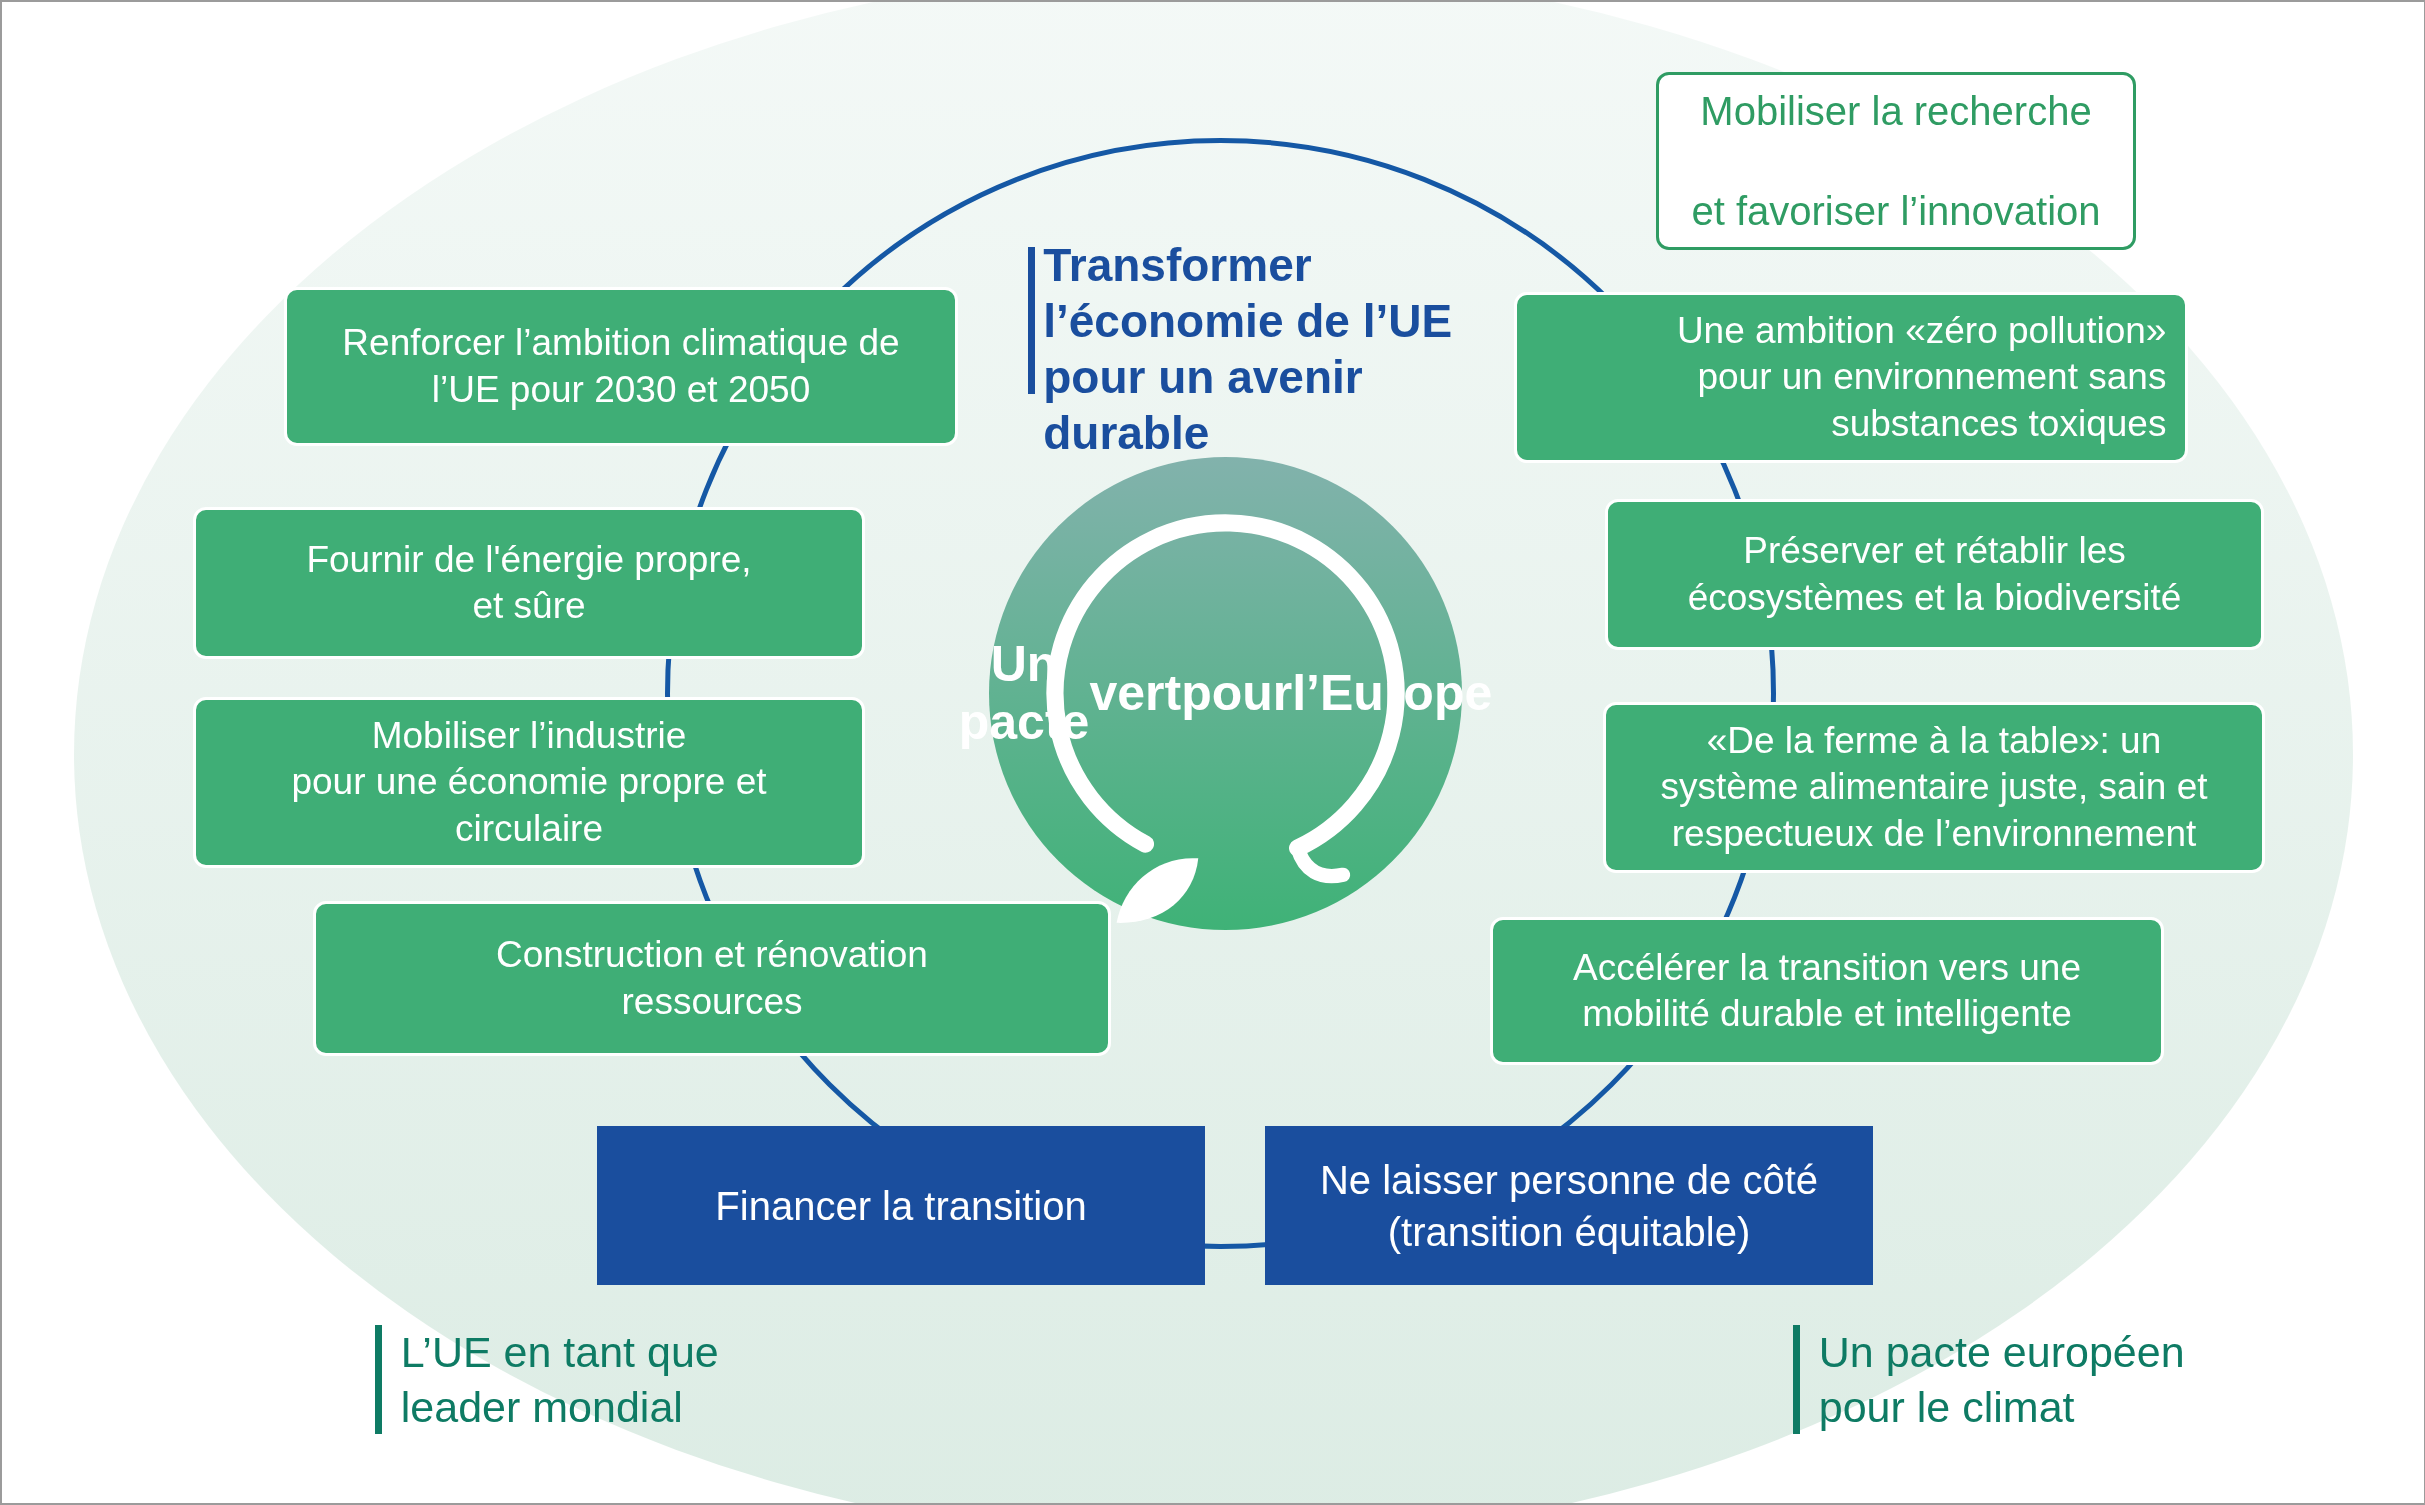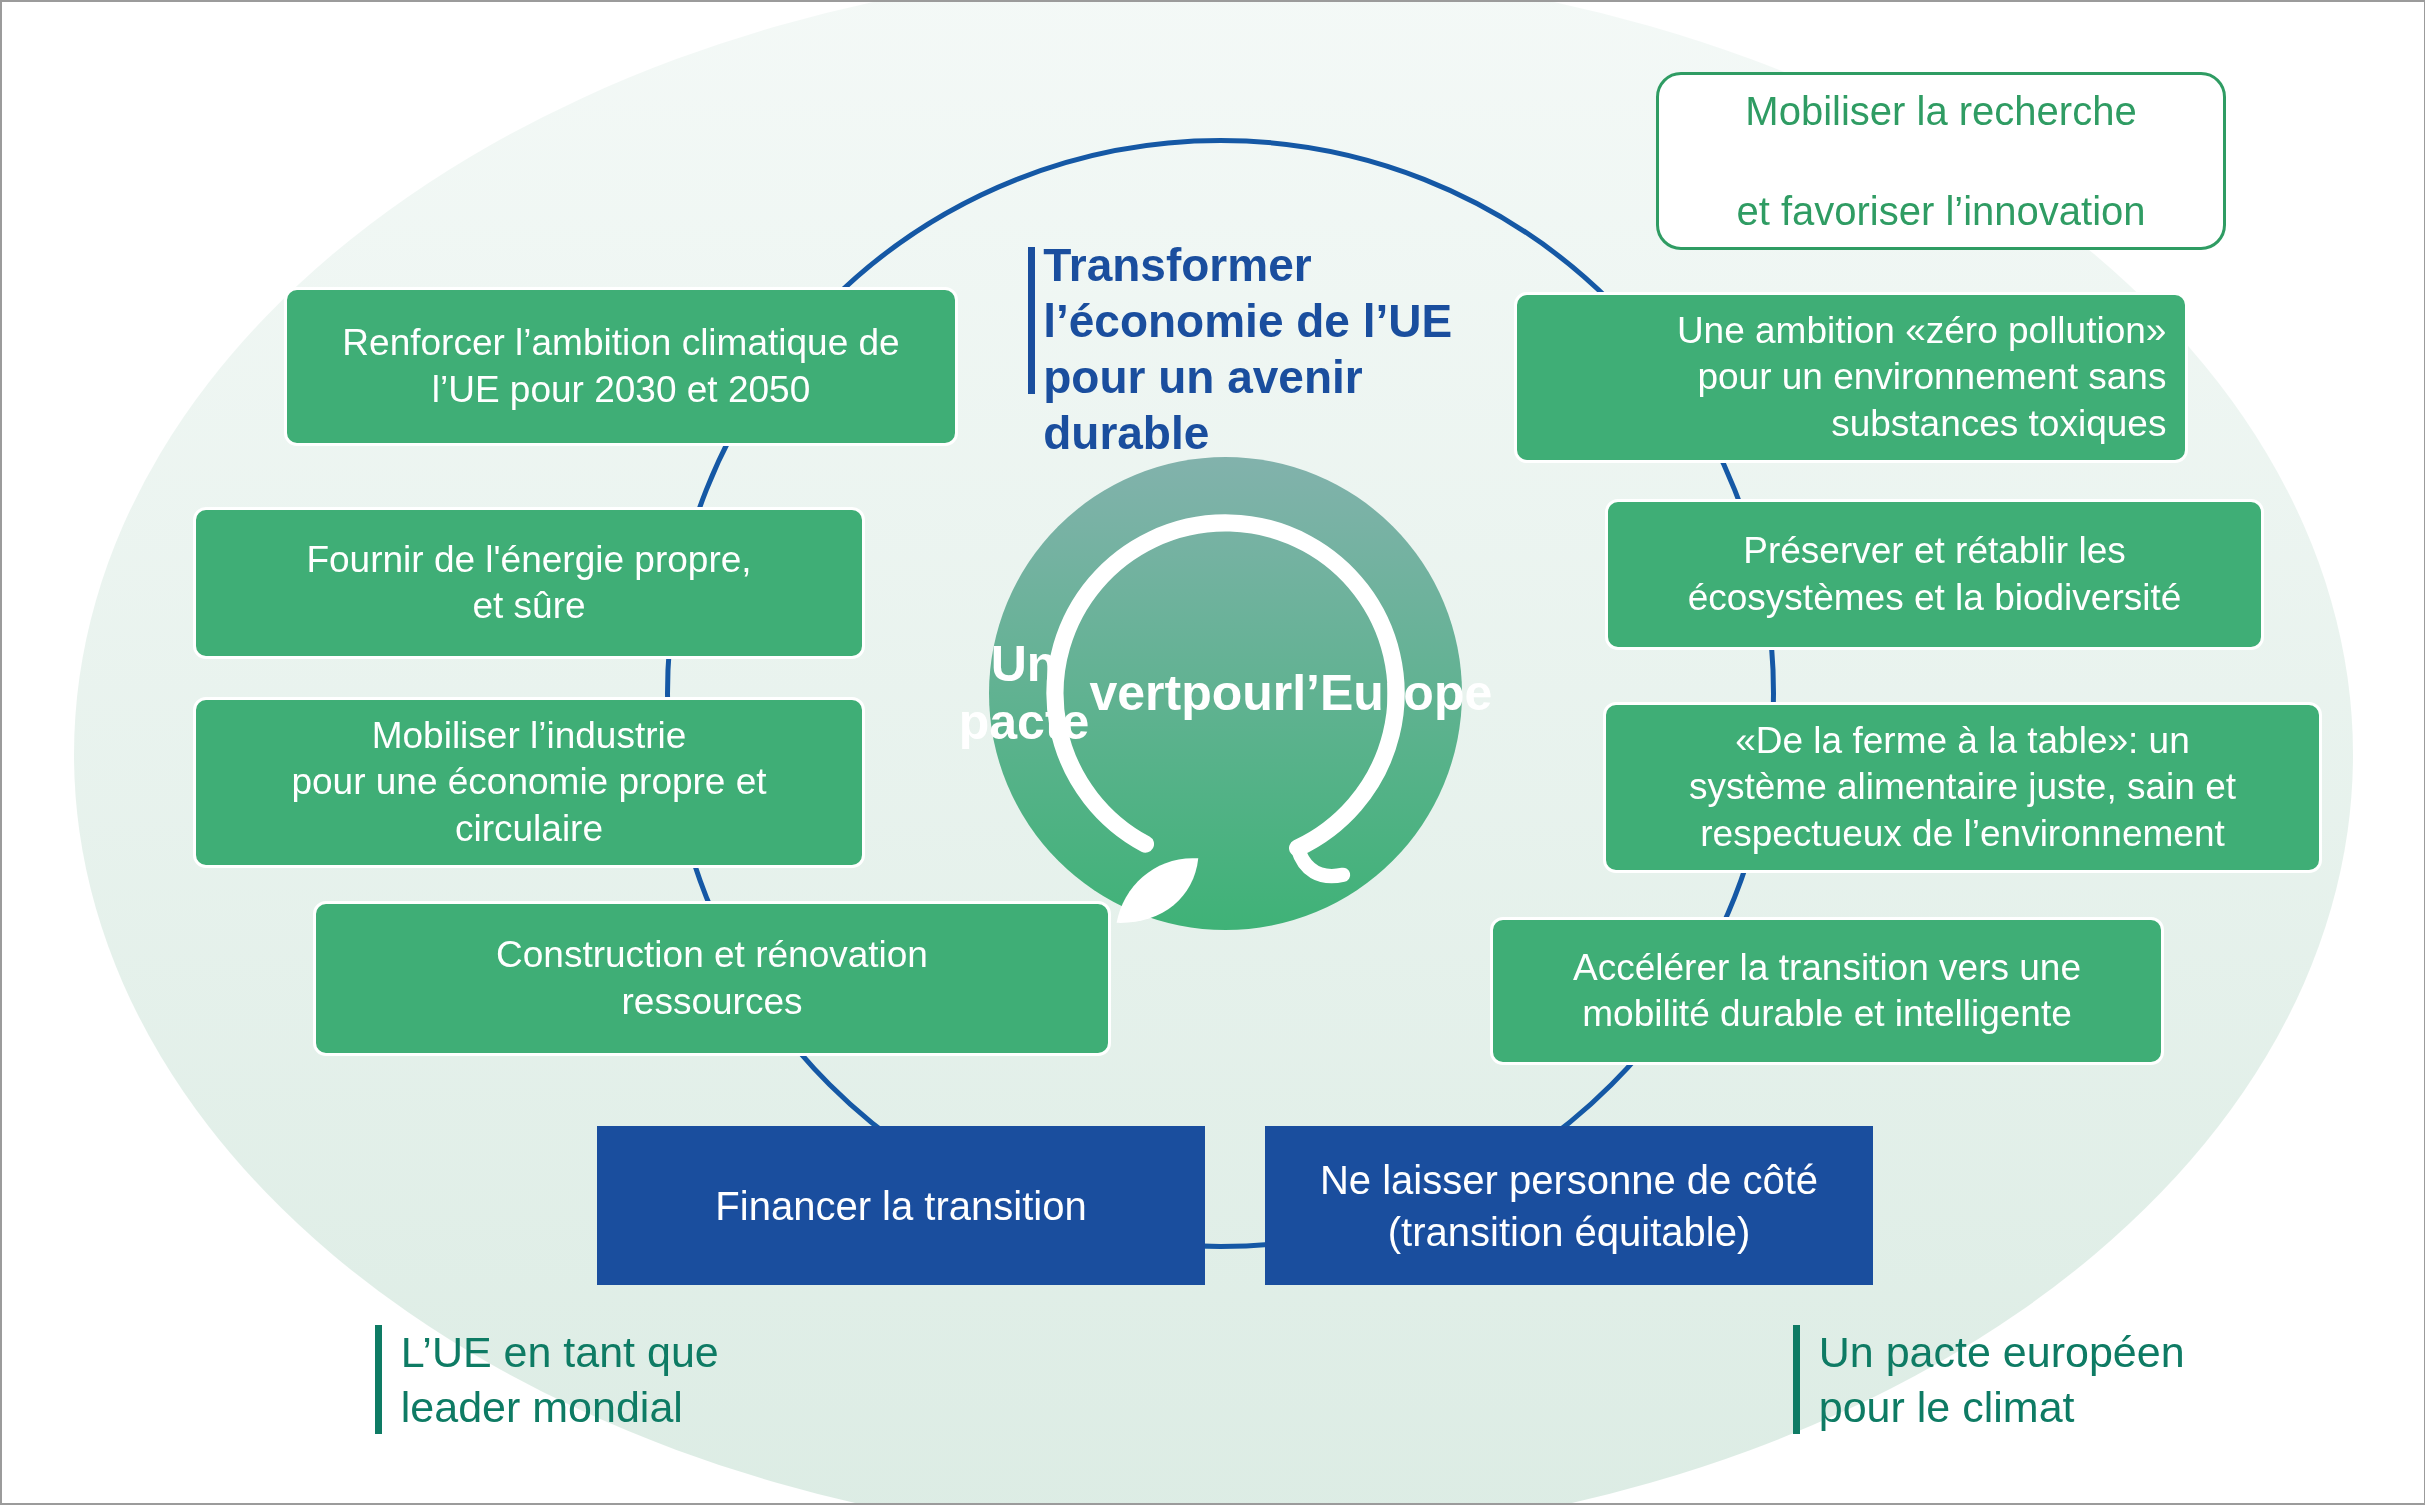--- a/index.html
+++ b/index.html
@@ -19,30 +19,30 @@
           background:var(--green-box);color:#fff;border:3.6px solid #fff;border-radius:13px;
           font-size:37px;line-height:1.25;text-align:center;padding:13px 18.6px;}
   .bbox{position:absolute;box-sizing:border-box;display:flex;flex-direction:column;justify-content:center;
           background:var(--blue-box);color:#fff;font-size:40px;line-height:1.3;text-align:center;padding:7.2px 14.3px;}
   .l1{left:282px;top:285px;width:674px;min-height:159px;}
   .l2{left:191px;top:505px;width:672px;min-height:152px;}
   .l3{left:191px;top:695px;width:672px;min-height:152px;}
   .l4{left:311px;top:899px;width:798px;min-height:155px;}
   .r1{left:1512px;top:290px;width:674px;min-height:155px;text-align:right;}
   .r2{left:1603px;top:497px;width:659px;min-height:151px;}
-  .r3{left:1601px;top:700px;width:719px;min-height:159px;}
+  .r3{left:1601px;top:700px;width:662px;min-height:159px;}
   .r4{left:1488px;top:915px;width:674px;min-height:148px;}
   .b1{left:595px;top:1124px;width:608px;height:159px;}
   .b2{left:1263px;top:1124px;width:608px;height:159px;}
   .section-title{position:absolute;left:1026px;top:235px;display:flex;}
   .title-bar{width:7.2px;height:147px;background:var(--heading-blue);margin-top:10px;}
   .title-text{margin-left:8px;color:var(--heading-blue);font-size:46px;font-weight:bold;line-height:1.22;}
-  .research{position:absolute;left:1654px;top:70px;width:570px;min-height:163px;box-sizing:border-box;
+  .research{position:absolute;left:1654px;top:70px;width:480px;min-height:163px;box-sizing:border-box;
           display:flex;flex-direction:column;justify-content:center;background:#fff;
-          border:3.6px solid var(--research-green);border-radius:25px;color:var(--research-green);
+          border:3.6px solid var(--research-green);border-radius:13px;color:var(--research-green);
           font-size:40px;line-height:1.3;text-align:center;padding:10px 14.3px;gap:48px;}
   .footer{position:absolute;display:flex;}
   .f-left{left:373px;top:1323px;}
   .f-right{left:1791px;top:1323px;}
   .footer-bar{width:7.2px;height:109px;background:var(--teal-text);}
   .footer-text{margin-left:18.6px;color:var(--teal-text);font-size:43px;font-weight:normal;line-height:1.27;}
 </style>
 </head>
 <body>
 

